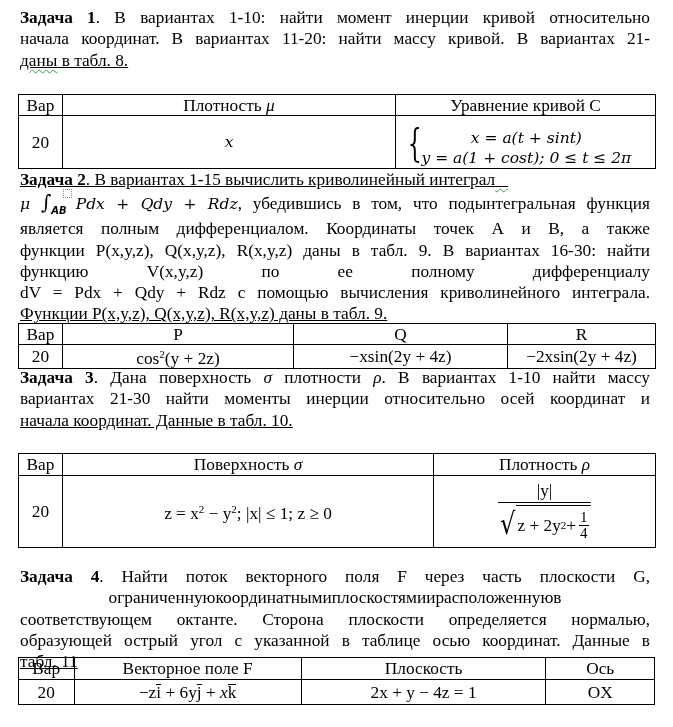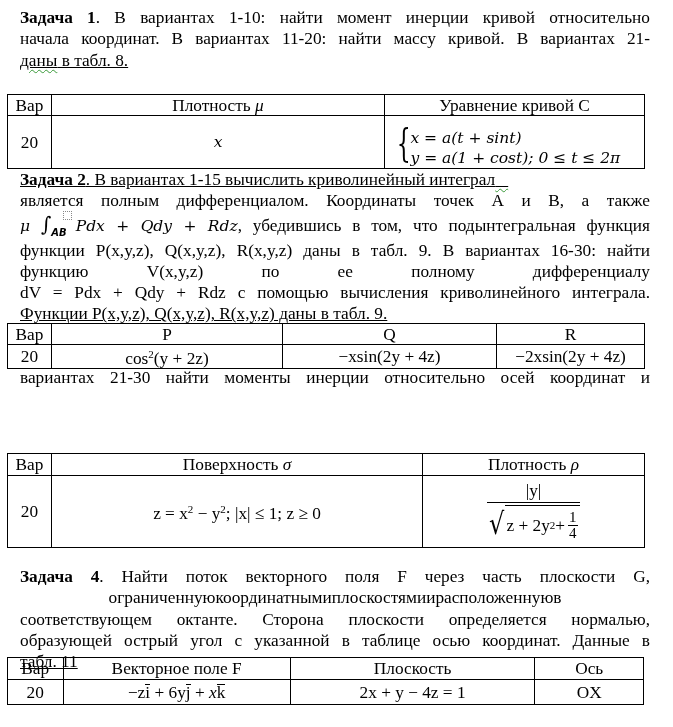--- a/index.html
+++ b/index.html
@@ -13,42 +13,42 @@
     text-align-last: left;
   }
   .para b { font-weight: bold; margin-top: 19px; }
   .jline { display: block; text-align: justify; text-align-last: justify; }
   .lline { display: block; text-align: left; text-decoration: underline; }
   .it { font-style: italic; }
   .math { font-family: "DejaVu Serif", serif; font-style: italic; font-size: 15.5px; }
   .squiggle { text-decoration: underline wavy #3a9a3a; text-decoration-thickness: 1px; text-underline-offset: 3px; }
 
   table.t {
-    position: absolute; left: 7px; border-collapse: collapse;
+    position: absolute; left: 18px; border-collapse: collapse;
     font-size: 17.3px; table-layout: fixed;
   }
   table.t td {
     border: 1.3px solid #000; text-align: center; padding: 0; vertical-align: middle;
     line-height: 19px;
   }
   .sup { font-size: 11px; vertical-align: 6px; }
   .vec { position: relative; display: inline-block; }
   .vec::before { content: ""; position: absolute; left: 0; right: 0; top: 1px; border-top: 1.2px solid #000; }
   .frac { display: inline-block; vertical-align: middle; text-align: center; }
   .frac .num { display: block; padding: 0 6px 2px 6px; border-bottom: 1.3px solid #000; }
   .frac .den { display: block; padding-top: 2px; }
   .sqrt { display: inline-flex; align-items: stretch; }
   .sqrt .rad { font-size: 30px; line-height: 38px; font-family: "DejaVu Serif", serif; font-weight: 200; transform: scaleX(0.8); margin-right: -2px; }
   .sqrt .under { border-top: 1.3px solid #000; padding: 2px 2px 0 2px; display: inline-flex; align-items: center; }
   .sfrac { display: inline-block; vertical-align: middle; text-align: center; font-size: 15px; line-height: 15px; margin-left: 3px; }
   .sfrac span { display: block; padding: 0 1px; }
   .sfrac .n { border-bottom: 1.2px solid #000; }
   .brace-sys { display: inline-flex; align-items: center; }
   .brace { font-size: 40px; line-height: 40px; font-family: "DejaVu Serif", serif; font-weight: 100; transform: scaleX(0.55); margin-right: -6px; }
-  .sys-lines { display: inline-block; text-align: left; line-height: 20px; margin-top: 12px; }
+  .sys-lines { display: inline-block; text-align: center; line-height: 20px; margin-top: 12px; }
   .integral { font-family: "DejaVu Serif", serif; font-style: italic; font-size: 20px; position: relative; }
   .sub-ab { font-family: "DejaVu Sans", sans-serif; font-style: italic; font-size: 10px; font-weight: bold; position: relative; top: 5px; }
   .box-ph { display: inline-block; width: 7px; height: 7px; border: 1px dotted #888; position: relative; top: -11px; left: -4px; }
 </style>
 </head>
 <body>
 
 <div class="para" style="top:7px;">
   <span class="jline"><b>Задача 1</b><span>. В вариантах 1-10: найти момент инерции кривой относительно</span></span>
   <span class="jline">начала координат. В вариантах 11-20: найти массу кривой. В вариантах 21-</span>
@@ -78,25 +78,25 @@
           <span class="math" style="display:block;">y = a(1 + cost); 0 ≤ t ≤ 2π</span>
         </span>
       </span>
     </td>
   </tr>
 </tbody>
   </table>
 
 <div class="para" style="top:169px;">
   <span class="lline"><b>Задача 2</b><span>. В вариантах 1-15 вычислить криволинейный интеграл</span><span class="squiggle">&nbsp;&nbsp;&nbsp;</span></span>
-  <span class="jline">является полным дифференциалом. Координаты точек А и В, а также</span>
   <span class="jline" style="line-height:24px;">
     <span class="math">μ</span>
     <span class="integral">∫</span><span class="sub-ab">AB</span><span class="box-ph"></span><span class="math">Pdx + Qdy + Rdz</span><span>, убедившись в том, что подынтегральная функция</span>
   </span>
+  <span class="jline">является полным дифференциалом. Координаты точек А и В, а также</span>
   <span class="jline">функции P(x,y,z), Q(x,y,z), R(x,y,z) даны в табл. 9. В вариантах 16-30: найти</span>
   <span class="jline" style="display:flex; justify-content:space-between;">
     <span>функцию</span>
     <span>V(x,y,z)</span>
     <span>по</span>
     <span>ее</span>
     <span>полному</span>
     <span>дифференциалу</span>
   </span>
   <span class="jline">dV = Pdx + Qdy + Rdz с помощью вычисления криволинейного интеграла.</span>
@@ -120,21 +120,23 @@
   <tr style="height:21px;">
     <td>20</td>
     <td><span>cos</span><span class="sup">2</span><span>(y + 2z)</span></td>
     <td>−xsin(2y + 4z)</td>
     <td>−2xsin(2y + 4z)</td>
   </tr>
 </tbody>
   </table>
 
 <div class="para" style="top:367px;">
+  <span class="jline"><b>Задача 3</b><span>. Дана поверхность</span> <span class="it">σ</span> <span>плотности</span> <span class="it">ρ</span><span>. В вариантах 1-10 найти массу</span></span>
   <span class="jline">вариантах 21-30 найти моменты инерции относительно осей координат и</span>
+  <span class="lline">начала координат. Данные в табл. 10.</span>
 </div>
 
 <table class="t" style="top:453px; width:637px;">
   <colgroup>
       <col style="width:44px">
       <col style="width:371px">
       <col style="width:222px">
     </colgroup>
   <tbody>
       <tr style="height:22px;">

